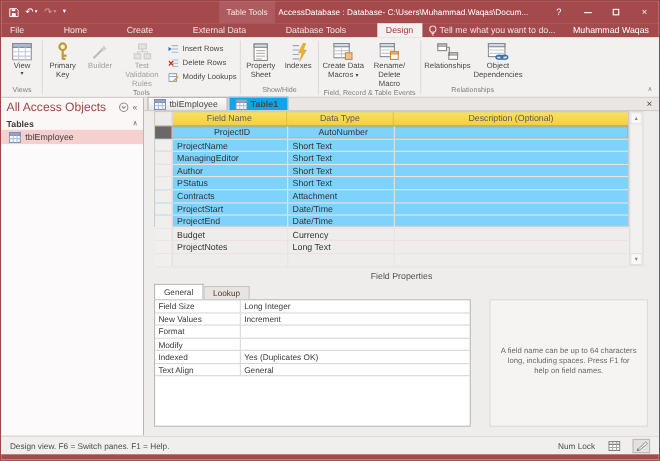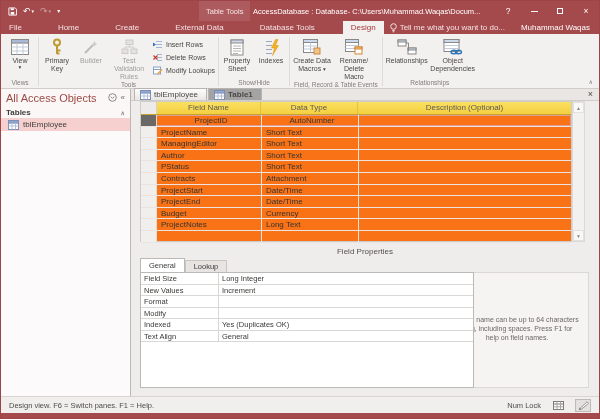--- a/index.html
+++ b/index.html
@@ -66,25 +66,25 @@
   .nav-item.sel { background:#f6d0cf; }
 
   
   .main { flex:1; position:relative; background:#efedeb; min-width:0; }
   .doctabs { position:absolute; left:0; top:0; right:0; height:12px; background:#e9e6e4;
              border-bottom:1px solid #cfccca; display:flex; align-items:flex-end; }
   .dtabs-inner { display:flex; align-items:flex-end; padding-left:3px; height:100%; }
   .dtab { display:flex; align-items:center; gap:3px; padding:0 8px 0 5px; font-size:8px; height:12px;
           border:1px solid #b7b3b0; border-bottom:none; background:linear-gradient(#fdfdfd,#e9e6e3);
           color:#4a4846; margin-right:1px; white-space:nowrap; }
-  .dtab.active { background:#a3a3a3; font-weight:bold; }
+  .dtab.active { background:#0ea5e9; font-weight:bold; }
   .doc-close { margin-left:auto; padding:0 6px; font-size:9px; color:#4a4846; line-height:12px; }
 
   
-  .dgrid { position:absolute; left:9px; top:12px; width:432px; height:141px; background:#f97316;
+  .dgrid { position:absolute; left:9px; top:12px; width:432px; height:105px; background:#7dd3fc;
            border:1px solid #cfccca; display:flex; flex-direction:column; }
   .ghead { display:flex; height:13px; background:linear-gradient(#fae061,#f4cf3f); border-bottom:1px solid #c6a52d; flex:0 0 auto; }
   .ghc { font-size:8px; line-height:12px; color:#5c5a58; text-align:center; border-right:1px solid #e3c33c; }
   .ghc.corner { background:#edebe9; border-right:1px solid #d4d1cf; }
   .grow { display:flex; height:11.6px; border-bottom:1px solid #ece2e0; flex:0 0 auto; }
   .grow.sel { box-shadow: inset 0 0 0 1px #df9c94; text-align: center; }
   .c { font-size:8px; line-height:11px; color:#333; overflow:hidden; white-space:nowrap; }
   .csel { width:16px; flex:0 0 auto; background:#f1efee; border-right:1px solid #dfdcda; }
   .grow.sel .csel { background:#6b6968; }
   .cname { width:104px; flex:0 0 auto; padding-left:4px; }
@@ -94,21 +94,21 @@
              border:1px solid #dcdad8; display:flex; flex-direction:column; justify-content:space-between; }
   .varrow { height:11px; display:flex; align-items:center; justify-content:center; font-size:5px; color:#8a8886;
             background:#f9f8f7; border:1px solid #e3e1df; }
 
   
   .fp-label { position:absolute; left:0; right:0; top:158px; text-align:center; font-size:8px; color:#54524f; }
   .fp-tabs { position:absolute; left:9px; top:169px; height:14px; display:flex; align-items:flex-end; z-index:2; }
   .fp-tab { font-size:7.5px; padding:1px 8px 2px 8px; color:#3d3c3b; }
   .fp-tab.active { background:#fff; border:1px solid #bbb8b6; border-bottom:none; height:14px; line-height:11px; }
   .fp-tab.inactive { background:#e7e4e2; border:1px solid #c8c5c3; border-bottom:none; height:12px; line-height:9px; }
-  .fp-pane { position:absolute; left:9px; top:183px; width:334px; bottom:8px; background:#fff; border:1px solid #bbb8b6; z-index:1; }
+  .fp-pane { position:absolute; left:9px; top:183px; width:288px; bottom:8px; background:#fff; border:1px solid #bbb8b6; z-index:1; }
   .fprow { display:flex; height:11.5px; border-bottom:1px solid #dad7d5; }
   .fpl { width:78px; flex:0 0 auto; border-right:1px solid #dad7d5; padding-left:3px; font-size:7.5px; line-height:11px; color:#3b3a39; white-space:nowrap; }
   .fpv { flex:1; padding-left:3px; font-size:7.5px; line-height:11px; color:#3b3a39; white-space:nowrap; }
   .fp-help { position:absolute; left:314px; top:183px; right:10px; bottom:8px; background:#f6f4f3; border:1px solid #dbd8d6; }
   .fp-help-text { margin:42px 8px 0 8px; font-size:7px; line-height:9px; color:#6a6765; text-align:center; }
 
   
   .statusbar { height:17px; background:#f1efed; border-top:1px solid #d8d5d3; display:flex; align-items:center;
                padding:0 8px; font-size:7.5px; color:#4e4c4a; flex:0 0 auto; }
   .sb-right { margin-left:auto; display:flex; align-items:center; gap:9px; }

